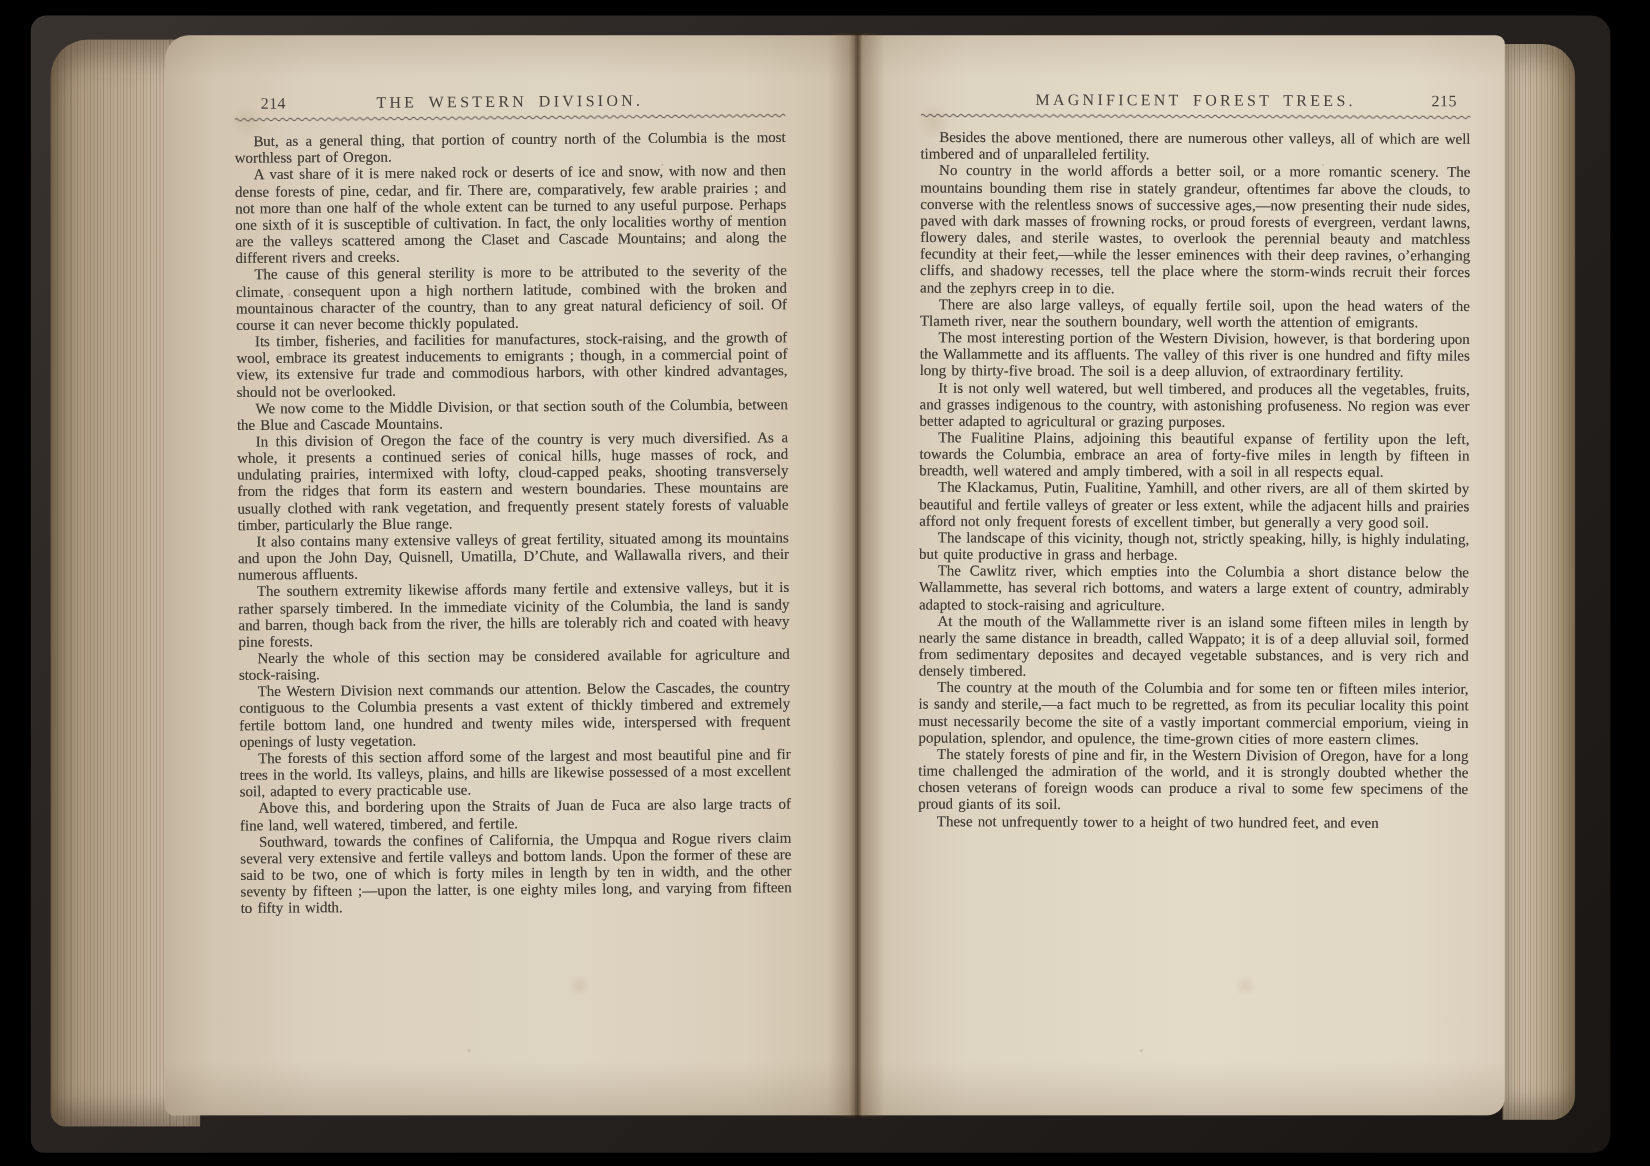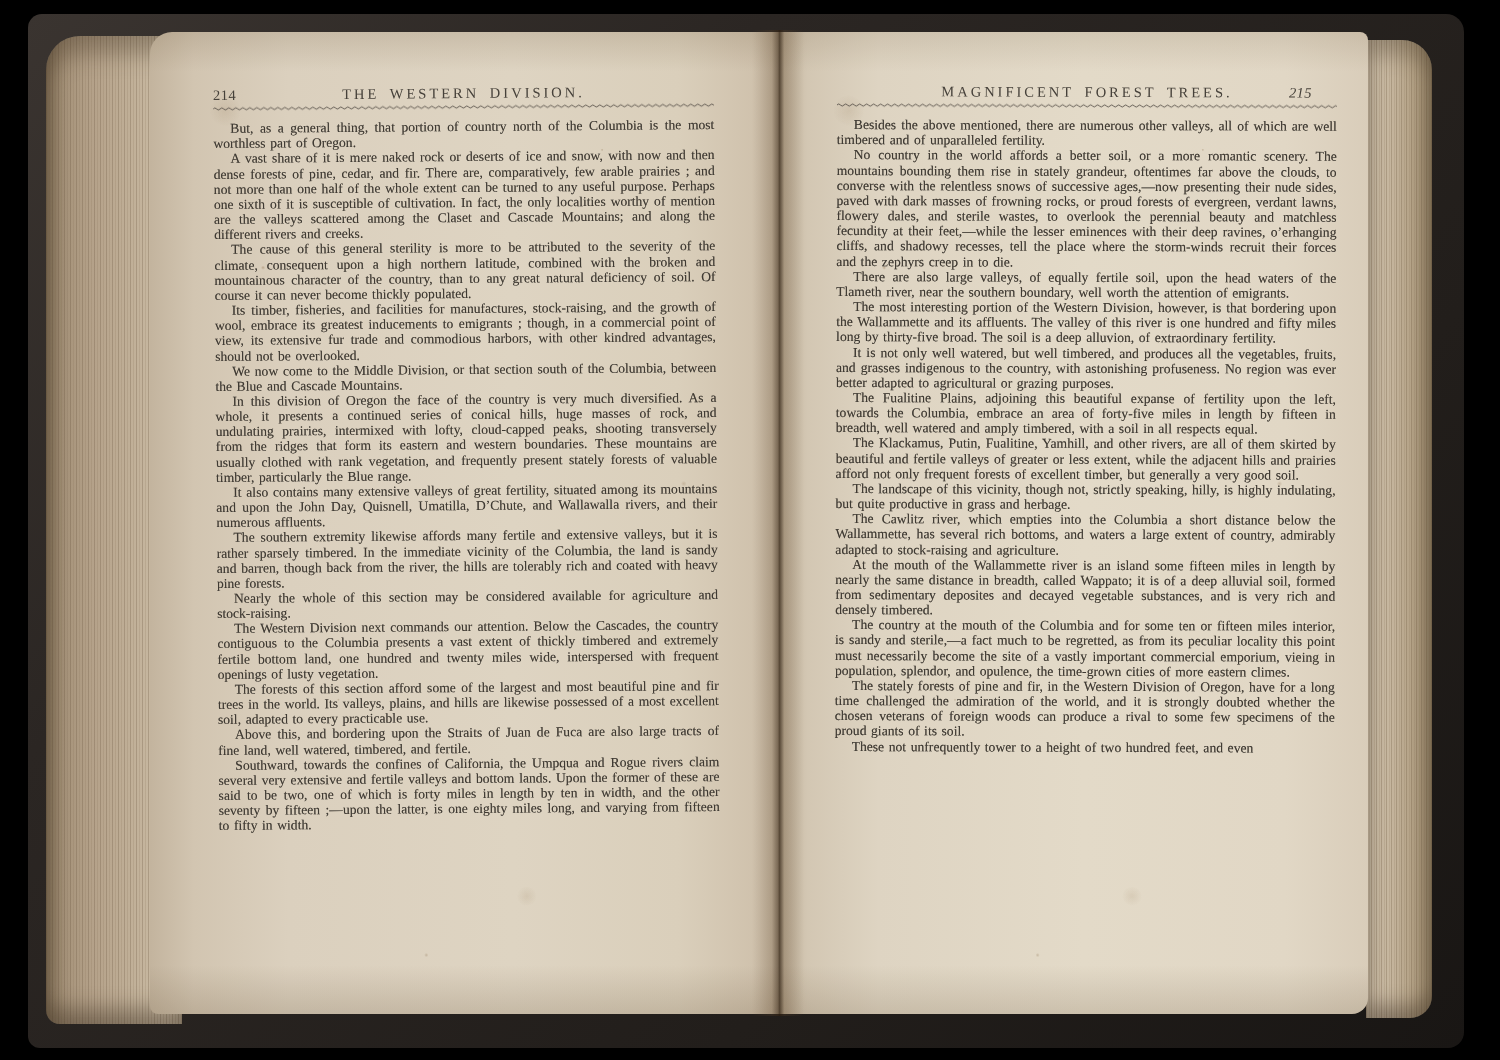--- a/index.html
+++ b/index.html
@@ -138,23 +138,23 @@
     letter-spacing: 0.4px;
     color: #46413a;
     margin-bottom: 3px;
   }
   .running-head {
     flex: 1;
     text-align: center;
     letter-spacing: 3px;
     word-spacing: 4px;
   }
-  .page-number { width: 48px; }
+  .page-number { width: 48px; margin-left: 24px; }
   .page-number.num-left  { text-align: left; }
-  .page-number.num-right { text-align: left; font-style: italic; }
+  .page-number.num-right { text-align: center; }
   .wave-rule { display: block; margin: 0 0 9px 0; }
   .body-copy p {
     margin: 0;
     text-indent: 17px;
     word-spacing: 0.09em;
     text-shadow: 0 0 0.45px rgba(63,58,51,0.55);
   }
 </style>
 </head>
 <body>

